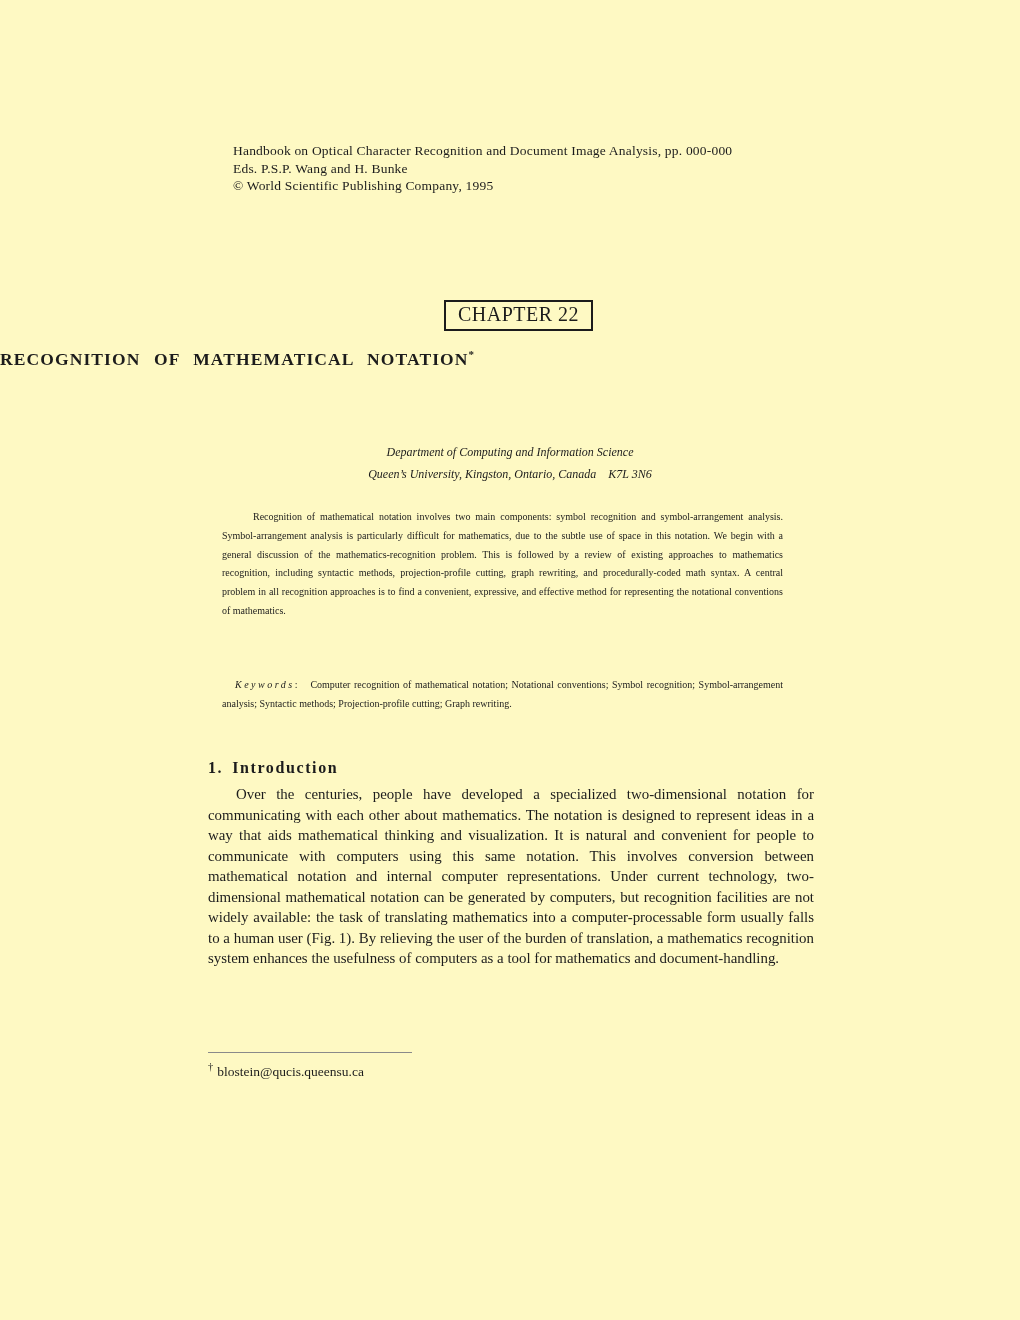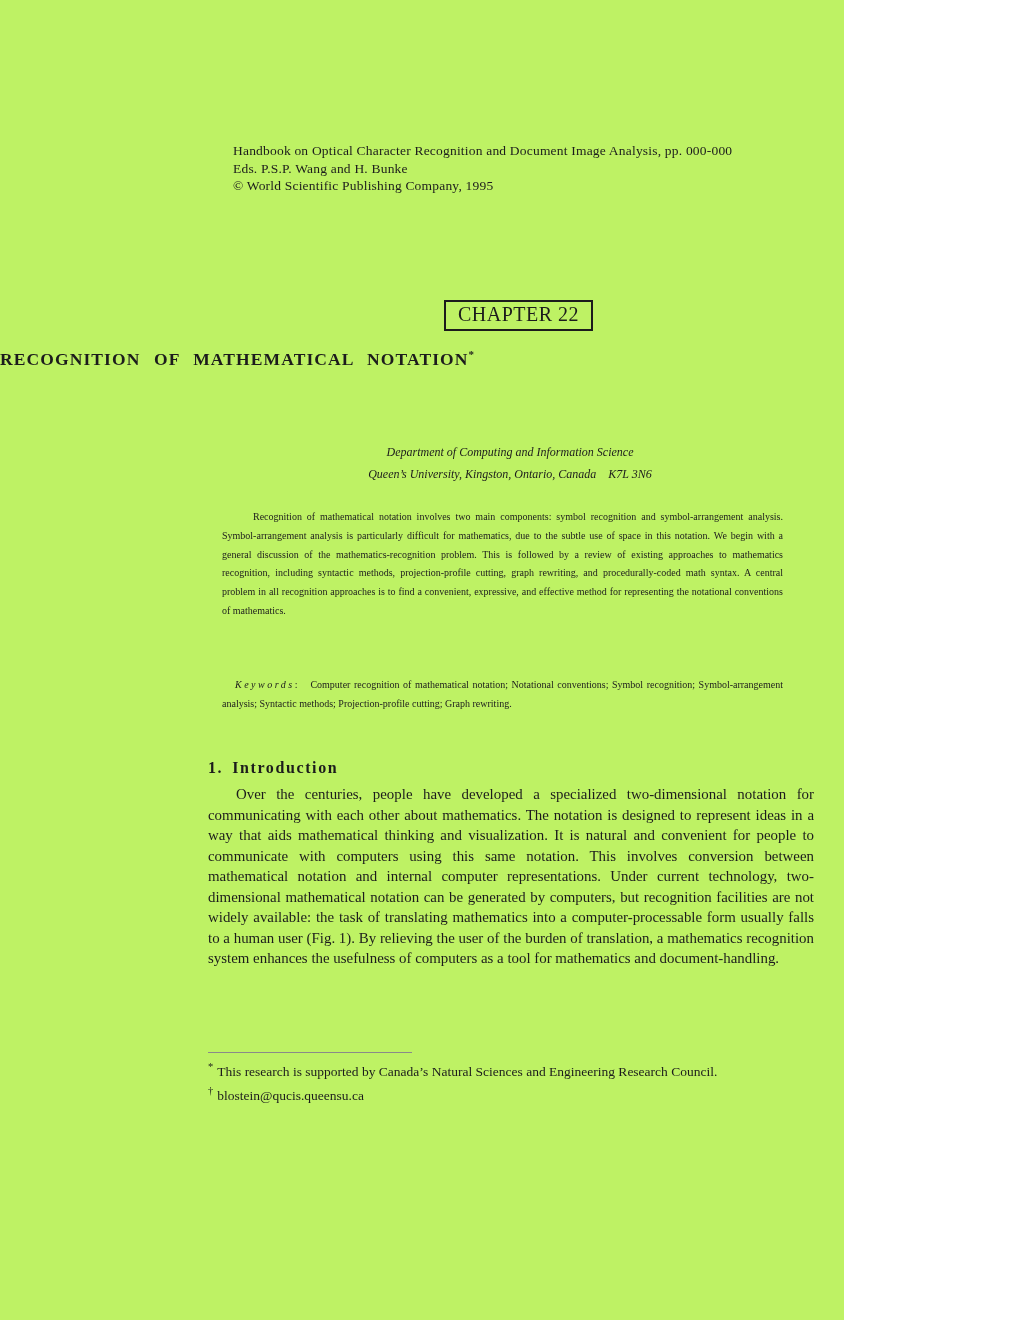--- a/index.html
+++ b/index.html
@@ -1,21 +1,21 @@
 <!DOCTYPE html>
 <html><head>
 <meta charset="utf-8">
 <style>
   * { margin: 0; padding: 0; box-sizing: border-box; }
   html, body { background: #ffffff; }
   .page {
     position: relative;
-    width: 844px;
+    width: 1020px;
     height: 1320px;
-    background: #bef264;
+    background: #fef9c3;
     color: #1c1c1c;
     font-family: "Liberation Serif", "DejaVu Serif", serif;
     overflow: hidden;
   }
 
   .pub-header {
     position: absolute;
     left: 233px;
     top: 142px;
     font-size: 13.5px;
@@ -159,17 +159,16 @@
 
   <p class="keywords"><span class="kw-label">Keywords</span><span class="kw-sep">:</span><span>Computer recognition of mathematical notation; Notational conventions; Symbol recognition; Symbol-arrangement analysis; Syntactic methods; Projection-profile cutting; Graph rewriting.</span></p>
 
   <h2 class="section-heading"><span class="section-number">1.</span><span>Introduction</span></h2>
 
   <p class="body-para">Over the centuries, people have developed a specialized two-dimensional notation for communicating with each other about mathematics.  The notation is designed to represent ideas in a way that aids mathematical thinking and visualization.  It is natural and convenient for people to communicate with computers using this same notation.  This involves conversion between mathematical notation and internal computer representations.  Under current technology, two-dimensional mathematical notation can be generated by computers, but recognition facilities are not widely available: the task of translating mathematics into a computer-processable form usually falls to a human user (Fig. 1).  By relieving the user of the burden of translation, a mathematics recognition system enhances the usefulness of computers as a tool for mathematics and document-handling.</p>
 
   <div class="footnote-rule"></div>
 
   <div class="footnotes">
-    <div><sup>*</sup><span>This research is supported by Canada’s Natural Sciences and Engineering Research Council.</span></div>
     <div><sup>†</sup><span>blostein@qucis.queensu.ca</span></div>
   </div>
 
 </div>
 
 </body></html>

